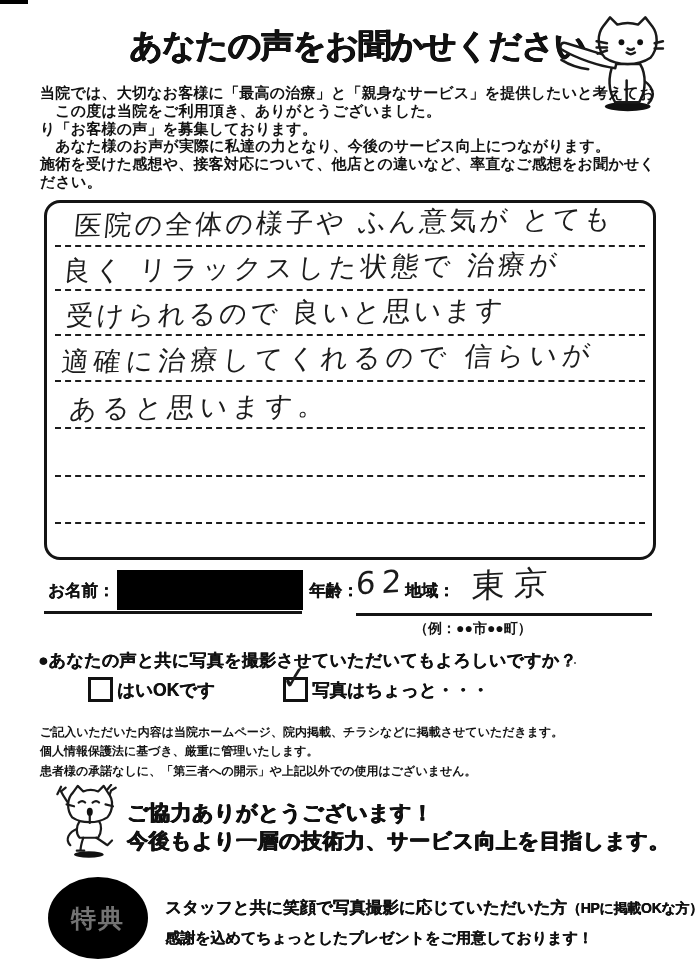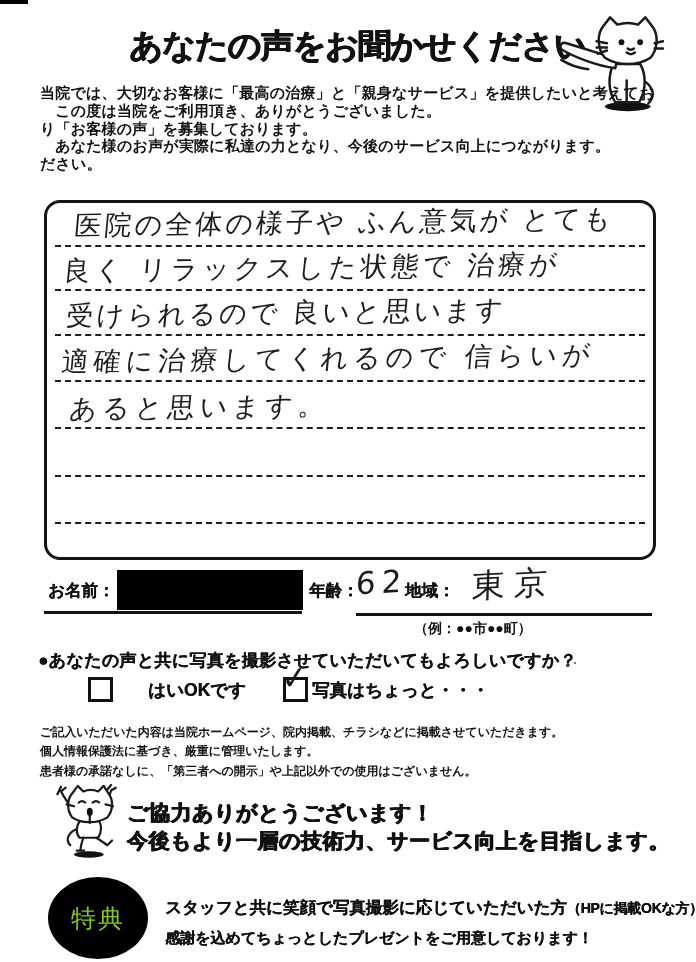--- a/index.html
+++ b/index.html
@@ -61,21 +61,21 @@
   .note-name   { left:46px;  top:620px; }
   .note-region { left:414px; top:620px; }
 
   
   .pq-text { left:38px; top:649px; font-size:17px; font-weight:900; white-space:nowrap;
              letter-spacing:0.3px; text-shadow:0.5px 0 #000; }
   .cb { width:19px; height:19px; border:3px solid #111; background:#fff; }
   .cb1 { left:88px;  top:677px; }
   .cb2 { left:283px; top:677px; }
   .cb-label { font-size:17.5px; font-weight:900; white-space:nowrap; text-shadow:0.5px 0 #000; }
-  .cb1-label { left:117px; top:678px;margin-left:31px; }
+  .cb1-label { left:117px; top:678px; }
   .cb2-label { left:312px; top:678px; }
   .checkmark { left:281px; top:659px; font-size:32px; font-weight:400; color:#1b1b1b;
                transform:rotate(-6deg); font-family:"DejaVu Sans",sans-serif; }
   .artifact-dots { left:566px; top:662px; width:14px; height:6px; }
   .artifact-dots i { position:absolute; background:#444; border-radius:50%; }
   .artifact-dots i:nth-child(1){ left:0; top:2px; width:3px; height:3px; }
   .artifact-dots i:nth-child(2){ left:8px; top:0; width:2px; height:2px; }
 
   
   .privacy { left:40px; top:723px; width:630px; font-size:12px; font-weight:700; }
@@ -84,21 +84,21 @@
   
   .cat-bottom { left:46px; top:784px; width:82px; height:76px; }
   .thanks { left:127px; top:799px; font-size:21px; font-weight:900; }
   .thanks div { white-space:nowrap; line-height:28px; letter-spacing:0.5px;
                 text-shadow:0.7px 0 #000, -0.4px 0 #000; }
 
   
   .badge {
     left:48px; top:877px; width:100px; height:82px; background:#000; border-radius:50%;
     display:flex; align-items:center; justify-content:center;
-    color:#84cc16; font-size:25px; font-weight:400; letter-spacing:2px;
+    color:#737373; font-size:25px; font-weight:700; letter-spacing:2px;
   }
   .bonus1 { left:165px; top:897px; font-size:16.5px; font-weight:900; white-space:nowrap;
             text-shadow:0.5px 0 #000; }
   .bonus1 .small { font-size:14px; letter-spacing:-0.3px; }
   .bonus2 { left:165px; top:929px; font-size:15px; font-weight:900; white-space:nowrap;
             text-shadow:0.5px 0 #000; }
 
   svg .ln { fill:none; stroke:#1a1a1a; stroke-width:2.4; stroke-linecap:round; stroke-linejoin:round; }
   svg .fl { fill:#ffffff; stroke:#1a1a1a; stroke-width:2.4; stroke-linecap:round; stroke-linejoin:round; }
 </style>
@@ -125,20 +125,21 @@
     <path class="ln" d="M73,35 q4,3 8,0"></path>
     <path class="ln" d="M44,24 L54,26 M44,30 L54,30 M45,36 L54,33"></path>
     <path class="ln" d="M100,26 L108,24 M100,31 L108,31"></path>
   </svg>
 
   <div class="abs intro">
     <div>当院では、大切なお客様に「最高の治療」と「親身なサービス」を提供したいと考えてお</div>
     <div>　この度は当院をご利用頂き、ありがとうございました。</div>
     <div>り「お客様の声」を募集しております。</div>
     <div>　あなた様のお声が実際に私達の力となり、今後のサービス向上につながります。</div>
+    <div>施術を受けた感想や、接客対応について、他店との違いなど、率直なご感想をお聞かせく</div>
     <div>ださい。</div>
   </div>
 
   <div class="abs fbox">
     <div class="bline bl0"></div>
     <div class="bline bl1"></div>
     <div class="bline bl2"></div>
     <div class="bline bl3"></div>
     <div class="bline bl4"></div>
     <div class="bline bl5"></div>

